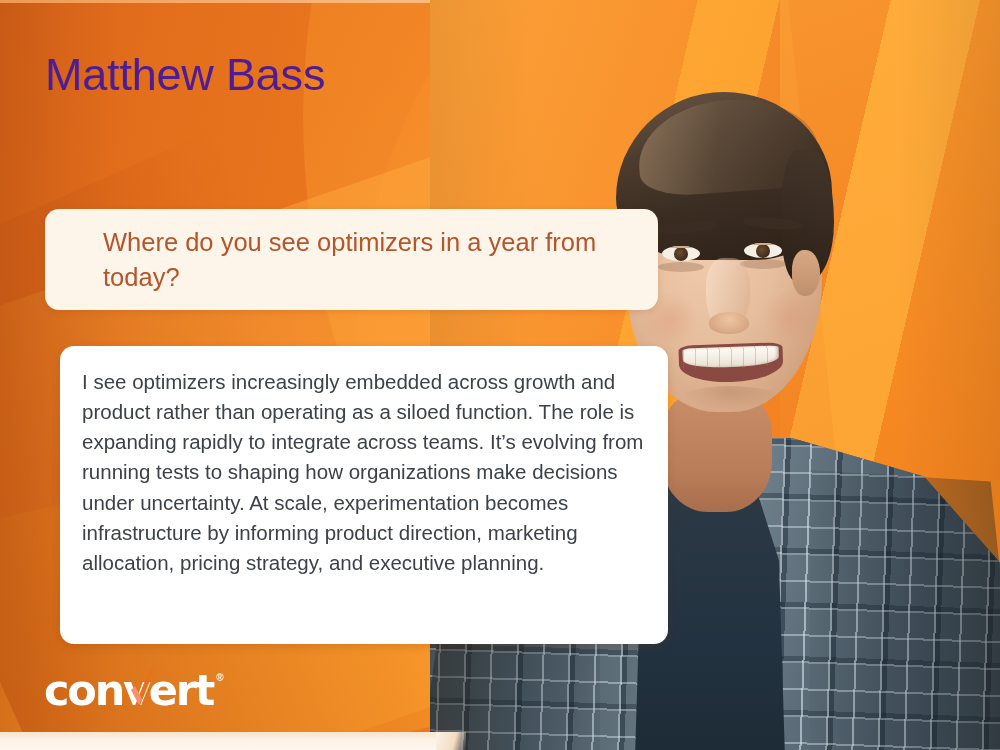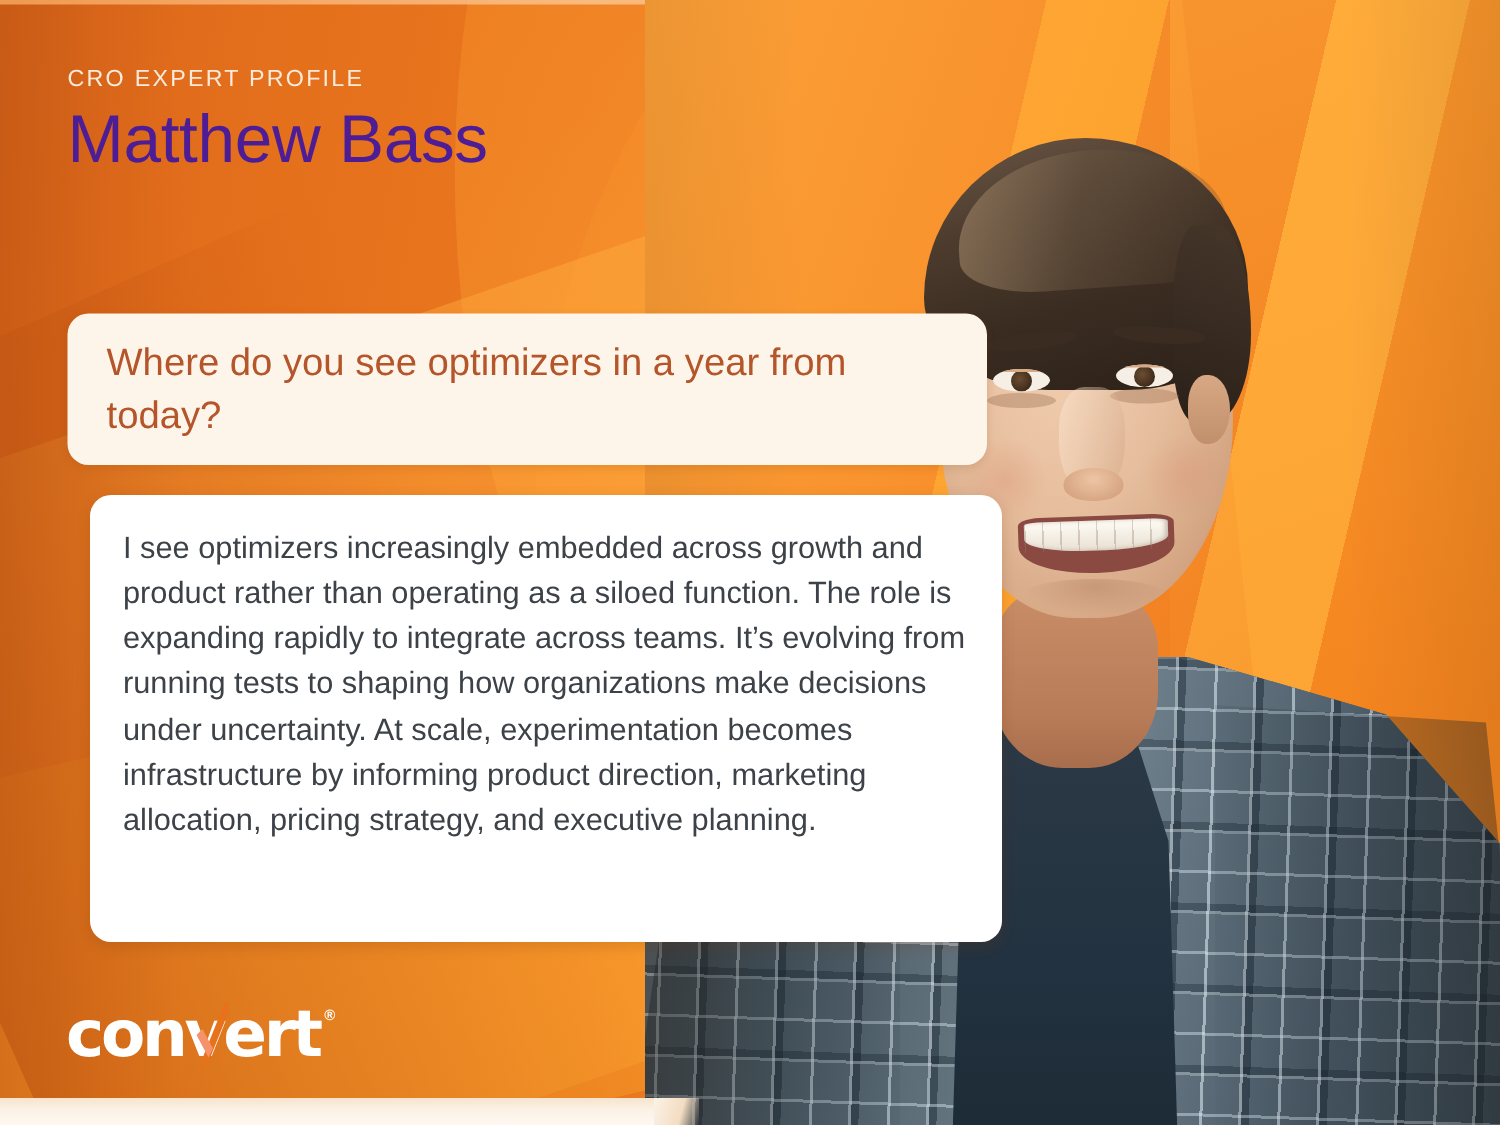--- a/index.html
+++ b/index.html
@@ -270,26 +270,26 @@
   .q-card {
     position:absolute; left:45px; top:209px;
     width:613px; height:101px;
     background:#FDF4EA;
     border-radius:14px;
     box-shadow:0 2px 6px rgba(130,60,10,.16);
     display:flex; align-items:center;
   }
   .q-text {
     font-size:25.5px; line-height:1.34; color:#B4552A;
-    padding:0 26px; font-weight:400;
+    padding:0 26px; font-weight:400;margin-left:32px;
   }
 
   
   .a-card {
-    position:absolute; left:60px; top:330px;
+    position:absolute; left:60px; top:346px;
     width:608px; height:298px;
     background:#FFFFFF;
     border-radius:14px;
     box-shadow:0 3px 9px rgba(120,55,10,.20);
     padding:21px 24px 18px 22px;
   }
   .a-text {
     font-size:20.5px; line-height:1.47; color:#3C4248;
     font-weight:400;
   }
@@ -362,21 +362,20 @@
       <div class="nose-tip"></div>
       <div class="mouth">
         <div class="teeth"></div>
       </div>
       <div class="chin-shadow"></div>
     </div>
     <div class="photo-shade"></div>
   </div>
 
   <div class="header">
-    <div class="eyebrow">CRO EXPERT PROFILE</div>
     <div class="name">Matthew Bass</div>
   </div>
 
   <div class="q-card">
     <div class="q-text">Where do you see optimizers in a year from today?</div>
   </div>
 
   <div class="a-card">
     <div class="a-text">I see optimizers increasingly embedded across growth and product rather than operating as a siloed function. The role is expanding rapidly to integrate across teams. It’s evolving from running tests to shaping how organizations make decisions under uncertainty. At scale, experimentation becomes infrastructure by informing product direction, marketing allocation, pricing strategy, and executive planning.</div>
   </div>

